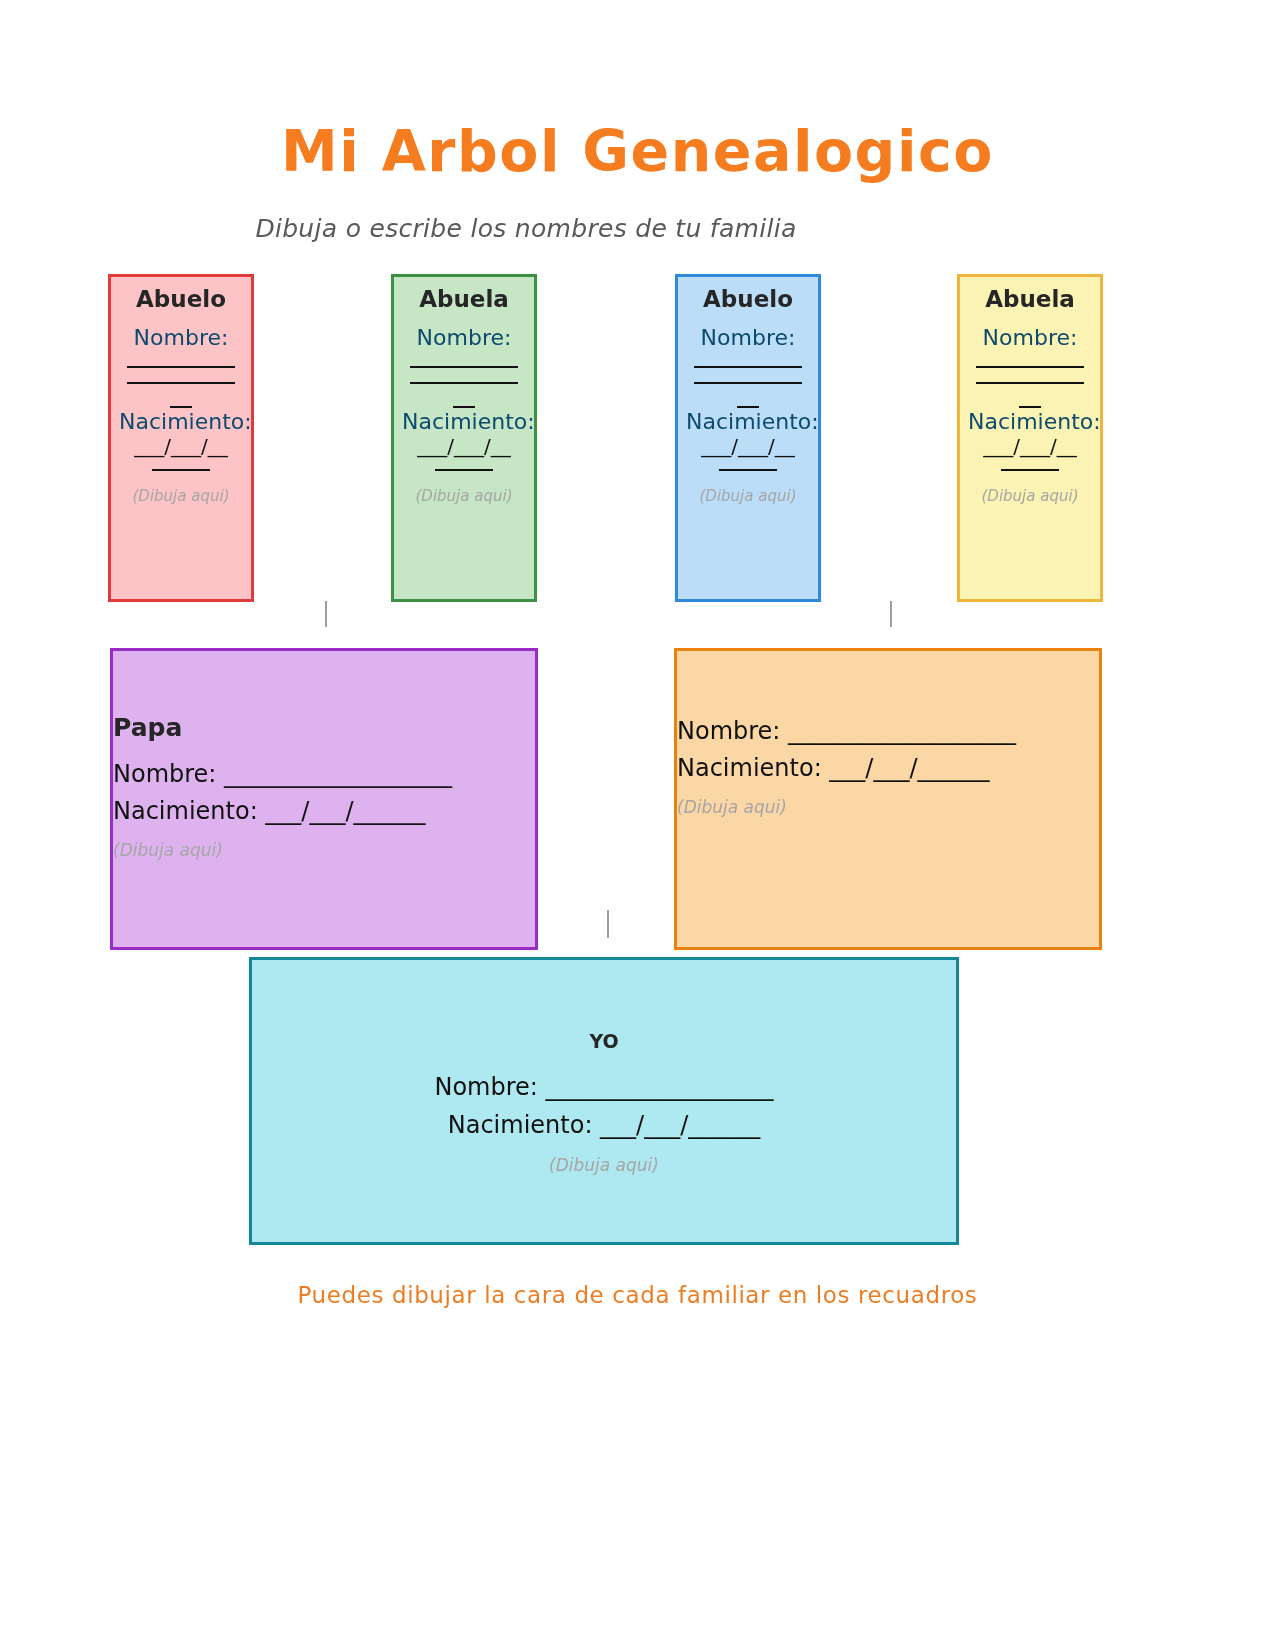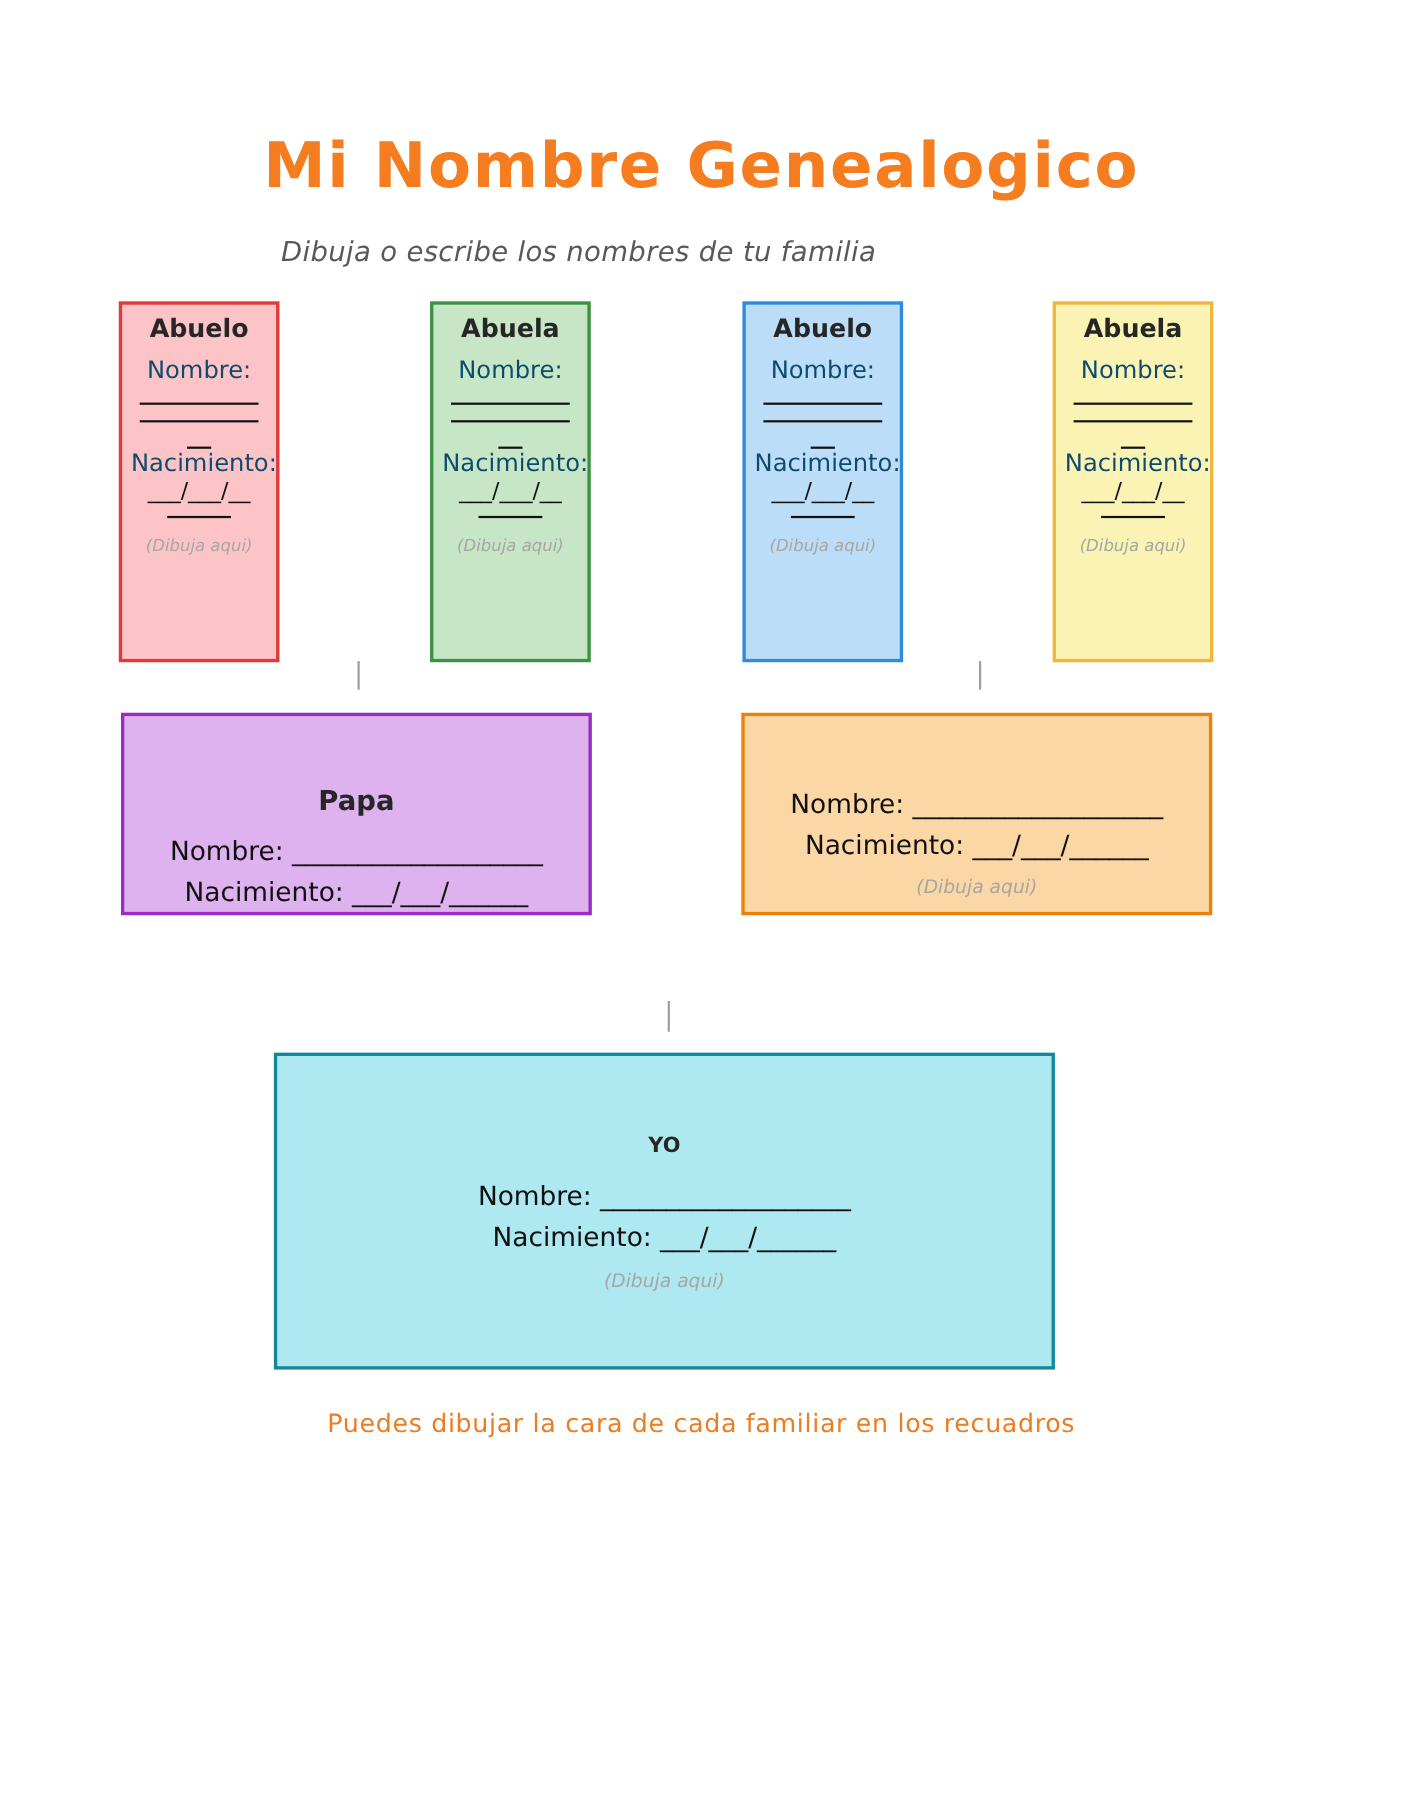--- a/index.html
+++ b/index.html
@@ -106,24 +106,23 @@
 
   
   #gp-1 { left: 108px;  top: 274px; background: #FCC4C6; border-color: #E03A3A; }
   #gp-2 { left: 391px;  top: 274px; background: #C6E6C5; border-color: #3E9142; }
   #gp-3 { left: 675px;  top: 274px; background: #BBDDF8; border-color: #2E8BDC; }
   #gp-4 { left: 957px;  top: 274px; background: #FAF3B4; border-color: #F0B53A; }
 
   
   .parent {
     width: 428px;
-    height: 184px;
+    height: 302px;
     border-width: 3px;
     border-style: solid;
-    text-align: center;
     padding-top: 62px;
   }
   .parent .role {
     font-family: "DejaVu Sans", sans-serif;
     font-size: 25px;
     font-weight: bold;
     color: #262626;
     margin-bottom: 14px;
   }
   .parent .line {
@@ -200,21 +199,21 @@
     font-weight: normal;
     color: #ED7D22;
     letter-spacing: 0.6px;
   }
 </style>
 </head>
 <body>
 
 <div class="page">
 
-  <div class="title">Mi Nombre Genealogico</div>
+  <div class="title">Mi Arbol Genealogico</div>
   <div class="subtitle">Dibuja o escribe los nombres de tu familia</div>
 
   <div class="card gp" id="gp-1">
     <div class="role">Abuelo</div>
     <div class="fieldlabel">Nombre:</div>
     <span class="rule w-long"></span>
     <span class="rule w-long"></span>
     <span class="rule w-dash"></span>
     <div class="fieldlabel">Nacimiento:</div>
     <div class="datewrap">___/___/__</div>

